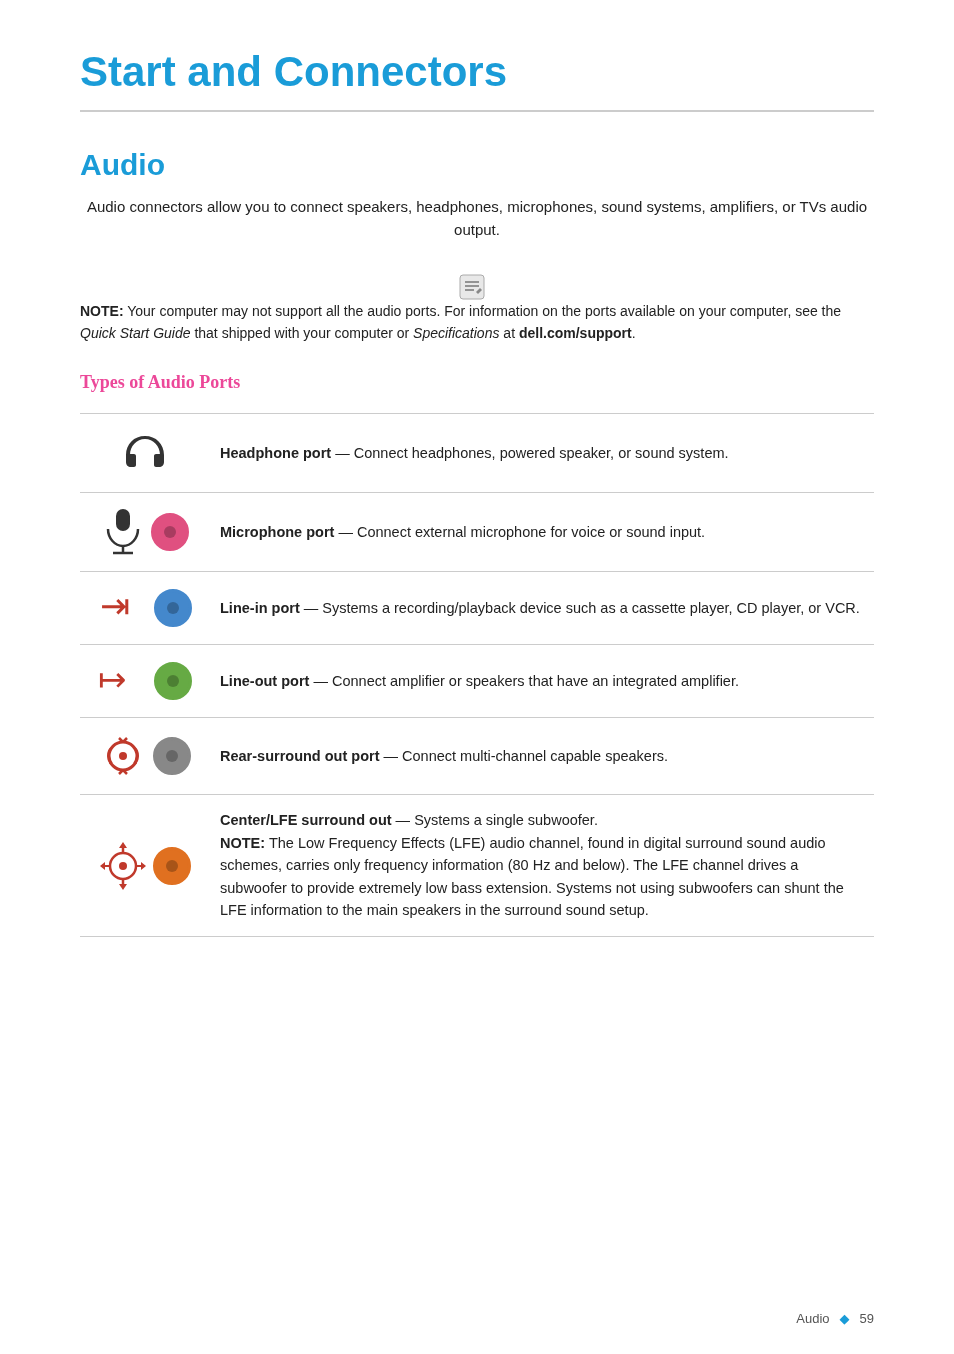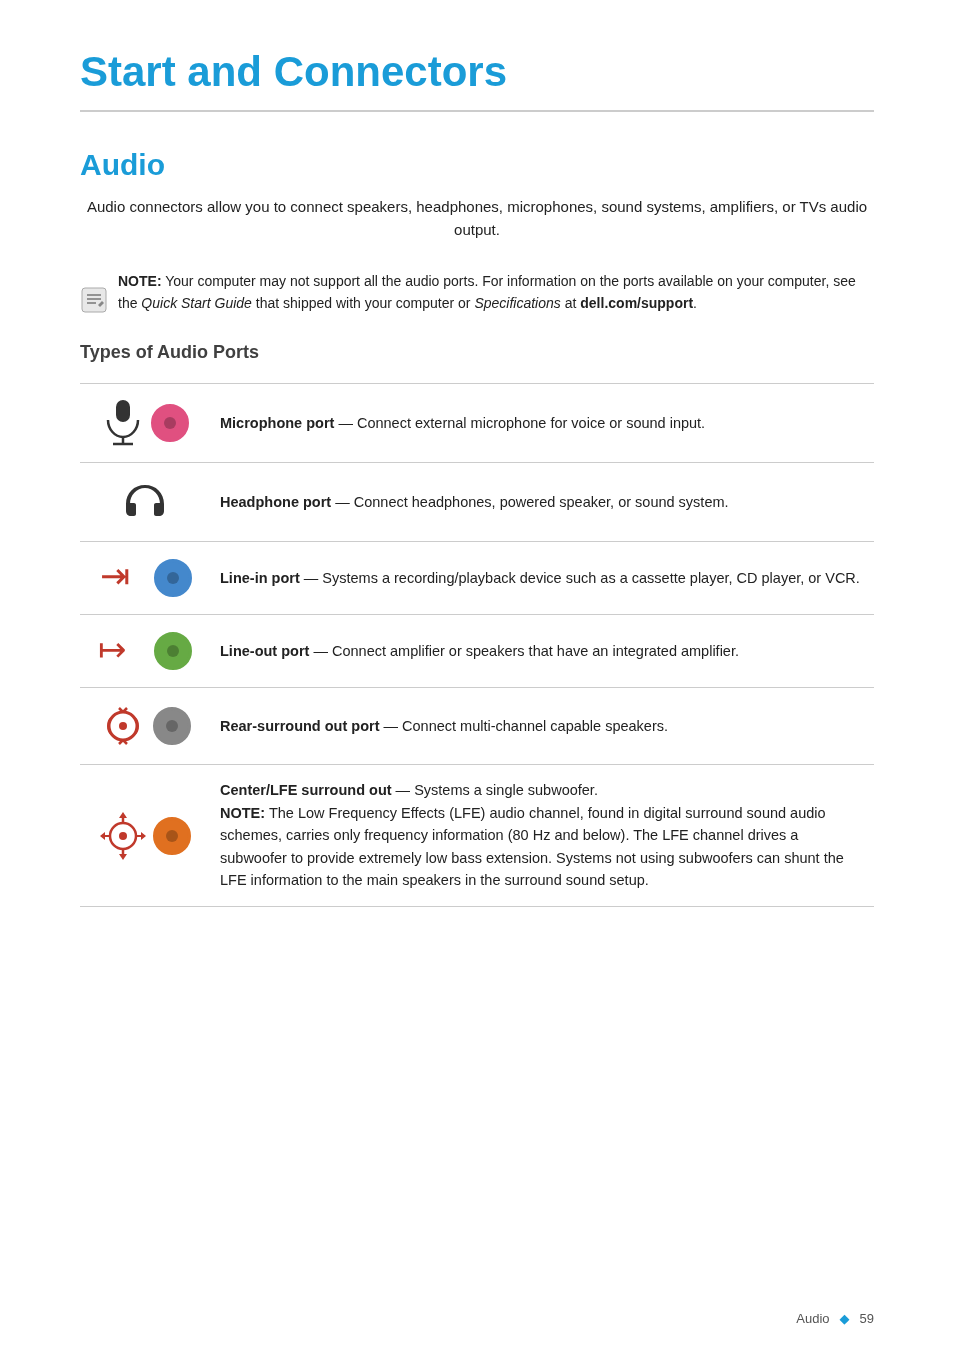--- a/index.html
+++ b/index.html
@@ -31,22 +31,23 @@
     }
     .intro-text {
       font-size: 15px;
       color: #222;
       line-height: 1.5;
       margin-bottom: 30px;
       text-align: center;
     }
     .note-box {
       display: flex;
-      align-items: flex-end;
+      align-items: center;
       margin-bottom: 28px;
+      flex-direction: column;
     }
     .note-icon {
       flex-shrink: 0;
       width: 28px;
       height: 28px;
       margin-right: 10px;
       margin-top: 2px;
     }
     .note-text {
       font-size: 14px;
@@ -60,23 +61,24 @@
       font-style: italic;
     }
     .note-text a {
       font-weight: bold;
       color: #222;
       text-decoration: none;
     }
     .subsection-title {
       font-size: 18px;
       font-weight: bold;
-      color: #404040;
+      color: #ec4899;
       margin-bottom: 14px;
       padding-bottom: 6px;
+      font-family: Liberation Serif, serif;
     }
     .ports-table {
       width: 100%;
       border-collapse: collapse;
       margin-bottom: 0;
     }
     .ports-table tr {
       border-top: 1px solid #ccc;
     }
     .ports-table tr:last-child {
@@ -174,46 +176,46 @@
   </div>
 
   <h3 class="subsection-title">Types of Audio Ports</h3>
 
   <table class="ports-table">
     <tbody>
 
       <tr>
         <td class="icon-cell">
           <div class="icon-pair">
+            <svg width="50" height="50" viewBox="0 0 50 50">
+              <path d="M25 8 C14 8 6 16 6 27 L6 34 C6 37 8 39 11 39 L14 39 C15.1 39 16 38.1 16 37 L16 28 C16 26.9 15.1 26 14 26 L10 26 L10 27 C10 18.2 16.7 11 25 11 C33.3 11 40 18.2 40 27 L40 26 L36 26 C34.9 26 34 26.9 34 28 L34 37 C34 38.1 34.9 39 36 39 L39 39 C42 39 44 37 44 34 L44 27 C44 16 36 8 25 8 Z" fill="#333" stroke="none"></path>
+            </svg>
+          </div>
+        </td>
+        <td class="desc-cell">
+          <strong>Headphone port</strong><span> — Connect headphones, powered speaker, or sound system.</span>
+        </td>
+      </tr>
+
+      <tr>
+        <td class="icon-cell">
+          <div class="icon-pair">
             <svg width="44" height="50" viewBox="0 0 44 50">
               <rect x="15" y="2" width="14" height="22" rx="7" fill="#333"></rect>
               <path d="M7 22 C7 31.4 13.9 39 22 39 C30.1 39 37 31.4 37 22" stroke="#333" stroke-width="2.5" fill="none"></path>
               <line x1="22" y1="39" x2="22" y2="46" stroke="#333" stroke-width="2.5"></line>
               <line x1="12" y1="46" x2="32" y2="46" stroke="#333" stroke-width="2.5"></line>
             </svg>
             <div class="circle-port pink">
               <div class="inner-dot"></div>
             </div>
           </div>
         </td>
         <td class="desc-cell">
           <strong>Microphone port</strong><span> — Connect external microphone for voice or sound input.</span>
-        </td>
-      </tr>
-
-      <tr>
-        <td class="icon-cell">
-          <div class="icon-pair">
-            <svg width="50" height="50" viewBox="0 0 50 50">
-              <path d="M25 8 C14 8 6 16 6 27 L6 34 C6 37 8 39 11 39 L14 39 C15.1 39 16 38.1 16 37 L16 28 C16 26.9 15.1 26 14 26 L10 26 L10 27 C10 18.2 16.7 11 25 11 C33.3 11 40 18.2 40 27 L40 26 L36 26 C34.9 26 34 26.9 34 28 L34 37 C34 38.1 34.9 39 36 39 L39 39 C42 39 44 37 44 34 L44 27 C44 16 36 8 25 8 Z" fill="#333" stroke="none"></path>
-            </svg>
-          </div>
-        </td>
-        <td class="desc-cell">
-          <strong>Headphone port</strong><span> — Connect headphones, powered speaker, or sound system.</span>
         </td>
       </tr>
 
       <tr>
         <td class="icon-cell">
           <div class="icon-pair">
             <svg width="50" height="44" viewBox="0 0 50 44">
 
               <text x="2" y="32" font-size="36" fill="#c0392b" font-family="Arial">⇥</text>
             </svg>

